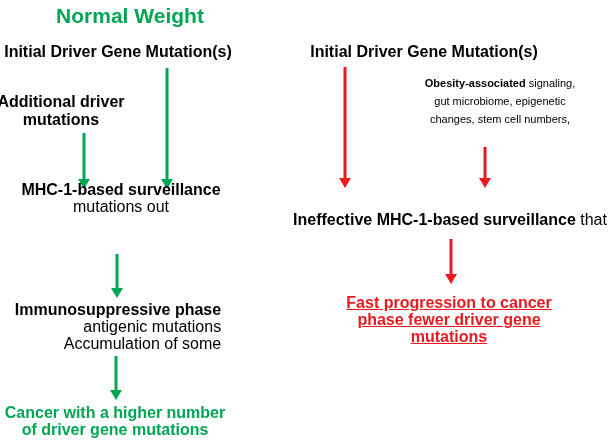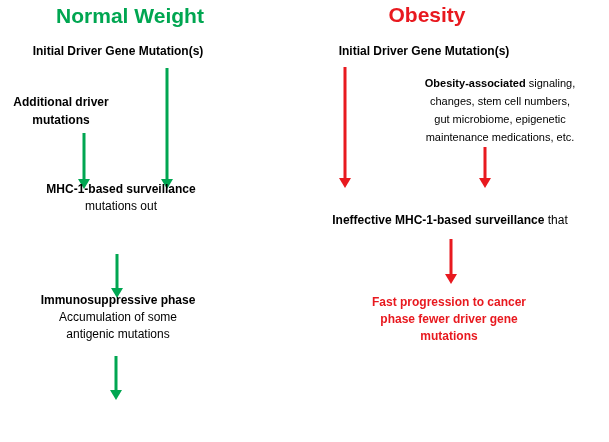--- a/index.html
+++ b/index.html
@@ -19,21 +19,21 @@
     background: var(--bg);
     overflow: hidden;
   }
 
   .txt {
     position: absolute;
     transform: translateX(-50%);
     text-align: center;
     white-space: nowrap;
     color: var(--text);
-    font-size: 12px;
+    font-size: 16px;
     line-height: 17px;
   }
   .bold  { font-weight: bold; }
   .title { font-size: 21px; font-weight: bold; line-height: 22px; }
   .green-text { color: var(--green); }
   .red-text   { color: var(--red); }
   .lh18 { line-height: 18px; }
   .sm   { font-size: 11px; }
 
   .arrow {
@@ -91,43 +91,45 @@
   <div class="txt" style="left:121px; top:181px;">
     <div class="bold">MHC-1-based surveillance</div>
     <div>mutations out</div>
   </div>
 
   <div class="arrow green" style="left:117px; top:254px; height:44px;">
     <div class="shaft"></div>
     <div class="head"></div>
   </div>
 
-  <div class="txt" style="left:118px; top:292px;">
+  <div class="txt" style="left:118px; top:301px;text-align:right;">
     <div class="bold">Immunosuppressive phase</div>
+    <div>antigenic mutations</div>
     <div>Accumulation of some</div>
-    <div>antigenic mutations</div>
   </div>
 
   <div class="arrow green" style="left:116px; top:356px; height:44px;">
     <div class="shaft"></div>
     <div class="head"></div>
   </div>
 
+  <div class="txt bold green-text" style="left:115px; top:404px;">
+    <div>Cancer with a higher number</div>
+    <div>of driver gene mutations</div>
+  </div>
 
-  <div class="txt title red-text" style="left:427px; top:4px;">Obesity</div>
 
   <div class="txt bold" style="left:424px; top:43px;">Initial Driver Gene Mutation(s)</div>
 
   <div class="txt sm lh18" style="left:500px; top:74px;">
     <div>
       <span class="bold">Obesity-associated</span><span> signaling,</span>
     </div>
+    <div>gut microbiome, epigenetic</div>
     <div>changes, stem cell numbers,</div>
-    <div>gut microbiome, epigenetic</div>
-    <div>maintenance medications, etc.</div>
   </div>
 
   <div class="arrow red" style="left:345px; top:67px; height:121px;">
     <div class="shaft"></div>
     <div class="head"></div>
   </div>
 
   <div class="arrow red" style="left:485px; top:147px; height:41px;">
     <div class="shaft"></div>
     <div class="head"></div>
@@ -137,19 +139,19 @@
     <div>
       <span class="bold">Ineffective MHC-1-based surveillance</span><span> that</span>
     </div>
   </div>
 
   <div class="arrow red" style="left:451px; top:239px; height:45px;">
     <div class="shaft"></div>
     <div class="head"></div>
   </div>
 
-  <div class="txt bold red-text" style="left:449px; top:294px;">
+  <div class="txt bold red-text" style="left:449px; top:294px;text-decoration:underline;">
     <div>Fast progression to cancer</div>
     <div>phase fewer driver gene</div>
     <div>mutations</div>
   </div>
 
 </div>
 
 </body></html>

